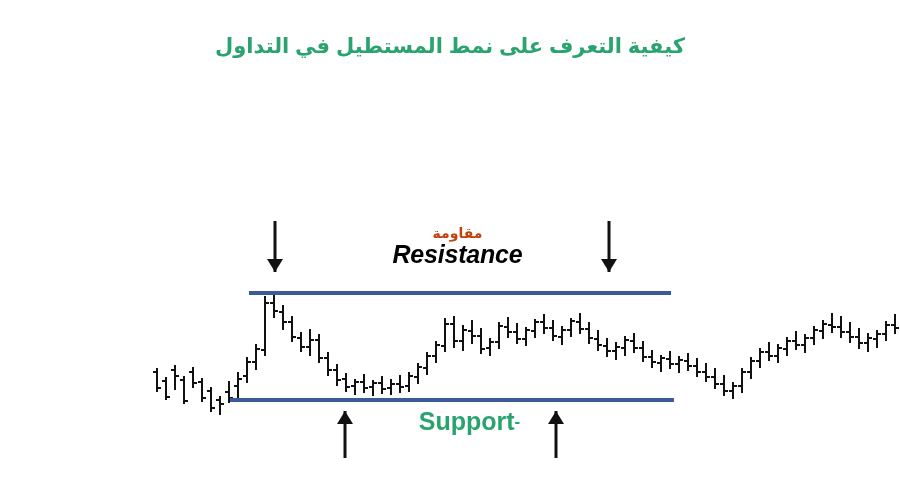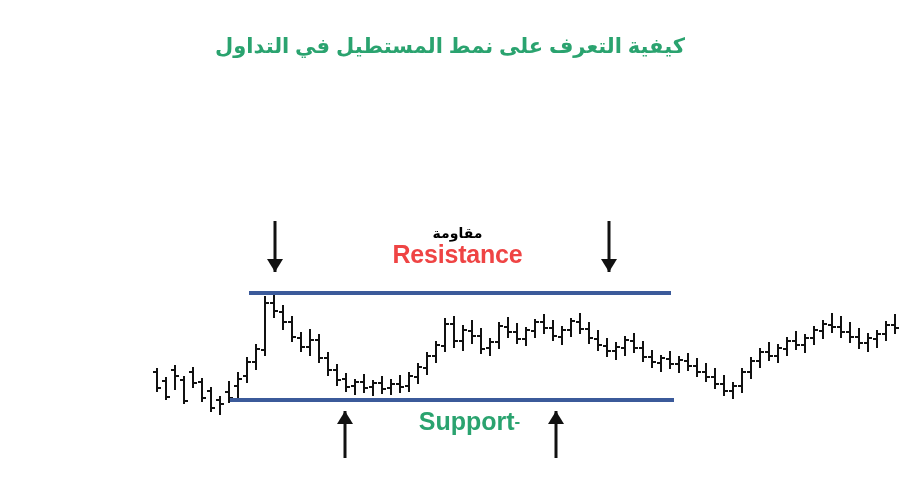--- a/index.html
+++ b/index.html
@@ -51,30 +51,31 @@
     width: 145px;
   }
   .label-support {
     left: 382px;
     top: 408px;
     width: 175px;
   }
   .lbl-ar {
     font-size: 14px;
     font-weight: 700;
-    color: #000000;
+    color: #c2410c;
     direction: rtl;
     display: block;
   }
   .lbl-en {
     font-size: 25px;
     font-weight: 700;
-    color: #ef4444;
+    color: #000000;
     display: block;
     letter-spacing: -0.2px;
+    font-style: italic;
   }
   .lbl-en-row {
     display: block;
     font-size: 25px;
     font-weight: 700;
     color: #2aa36f;
     white-space: nowrap;
   }
   .lbl-dash {
     font-size: 17px;

